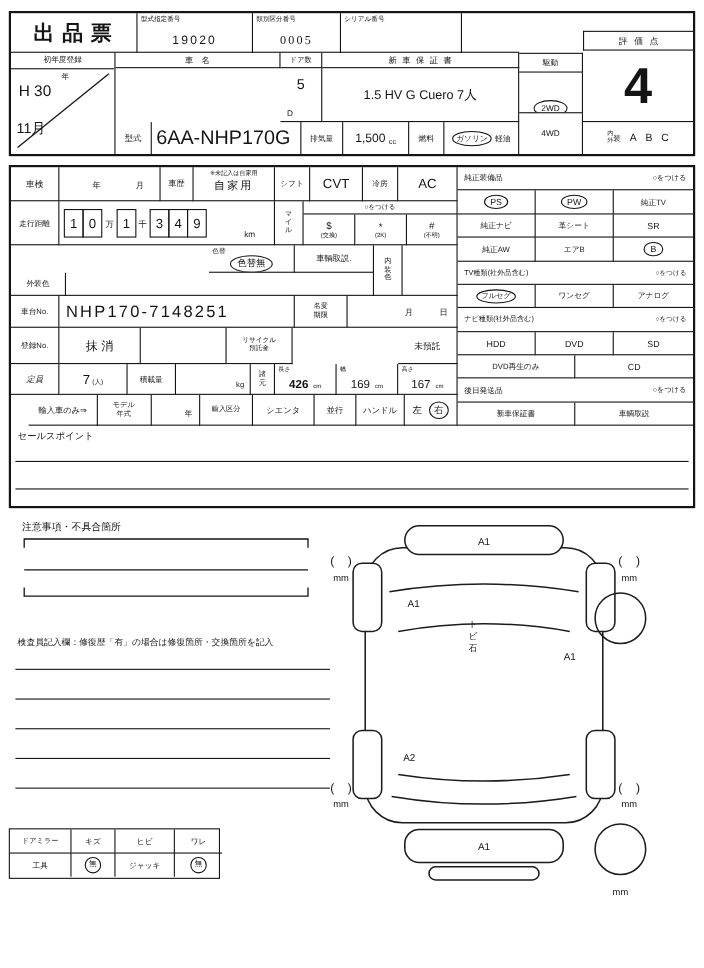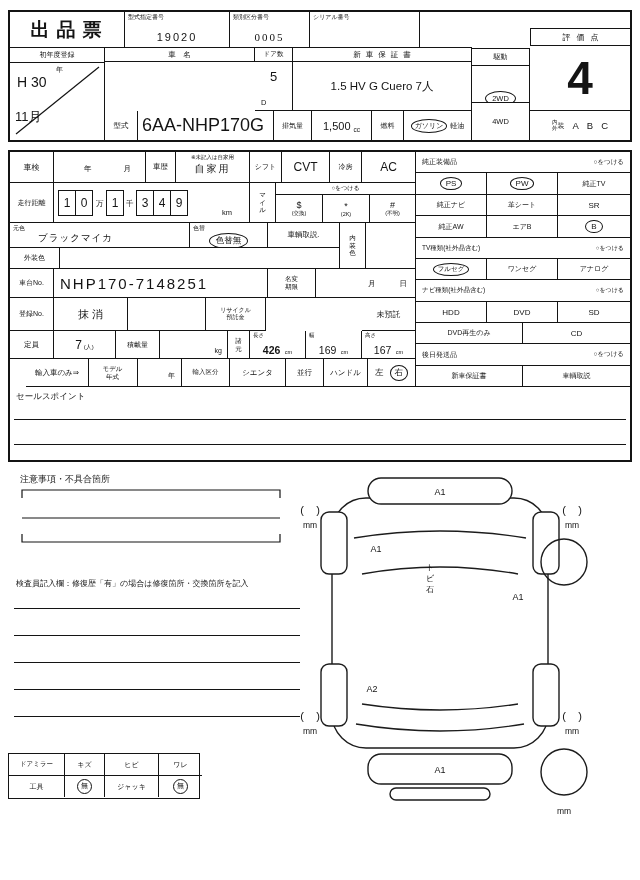--- a/index.html
+++ b/index.html
@@ -192,24 +192,20 @@
         <div style="font-size:5.5px;">(2K)</div>
       </div>
   </div>
   <div class="c ctr" style="left:360px;top:43px;width:46px;height:28px;">
     <div style="text-align:center;">
         <div style="font-size:9px;line-height:10px;">#</div>
         <div style="font-size:5.5px;">(不明)</div>
       </div>
   </div>
 
-  <div class="c" style="left:0;top:71px;width:180px;height:25px;">
-    <span class="lt">元色</span>
-    <div class="abs" style="left:28px;top:9px;font-size:9.5px;letter-spacing:1px;">ブラックマイカ</div>
-  </div>
   <div class="c" style="left:180px;top:71px;width:78px;height:25px;">
     <span class="lt">色替</span>
     <div style="text-align:center;margin-top:6px;"><span class="oval" style="font-size:8.5px;padding:1px 6px;">色替無</span></div>
   </div>
   <div class="c ctr" style="left:258px;top:71px;width:72px;height:25px;font-size:7.5px;">
       <span>車輌取説.</span>
     </div>
   <div class="c ctr" style="left:330px;top:71px;width:26px;height:46px;">
     <div class="vt" style="width:8px;font-size:6.5px;">内装色</div>
   </div>
@@ -241,21 +237,21 @@
       <span style="padding-left:3px;">抹消</span>
     </div>
   <div class="c" style="left:118px;top:146px;width:78px;height:33px;"></div>
   <div class="c ctr" style="left:196px;top:146px;width:60px;height:33px;">
     <div class="vt" style="width:34px;font-size:6px;">リサイクル預託金</div>
   </div>
   <div class="c ctr" style="left:352px;top:146px;width:54px;height:33px;font-size:8px;">
       <span>未預託</span>
     </div>
 
-  <div class="c ctr" style="left:0;top:179px;width:44px;height:28px;font-size:7.5px;">
+  <div class="c ctr" style="left:0;top:179px;width:44px;height:28px;font-size:7.5px;font-style:italic;">
       <span>定員</span>
     </div>
   <div class="c ctr" style="left:44px;top:179px;width:62px;height:28px;">
     <span style="font-size:12px;">7</span>
     <span style="font-size:6px;margin-left:2px;margin-top:6px;">(人)</span>
   </div>
   <div class="c ctr" style="left:106px;top:179px;width:44px;height:28px;font-size:7px;">
       <span>積載量</span>
     </div>
   <div class="c" style="left:150px;top:179px;width:68px;height:28px;">

